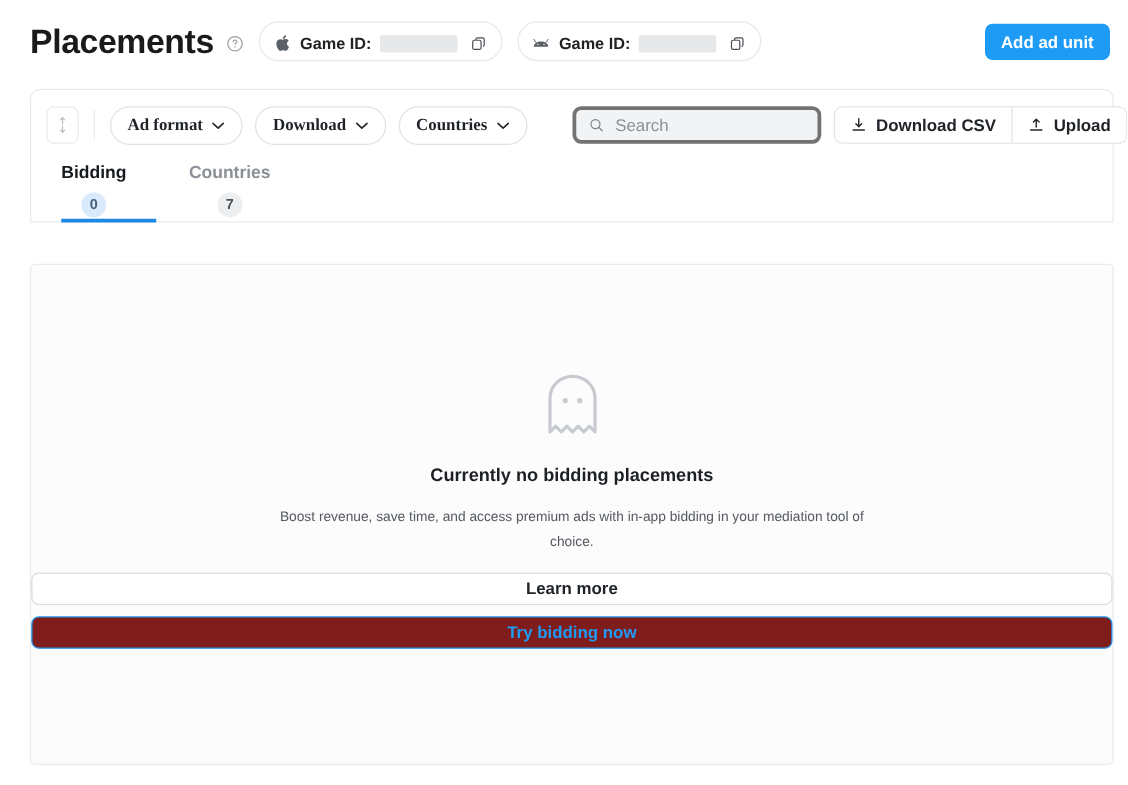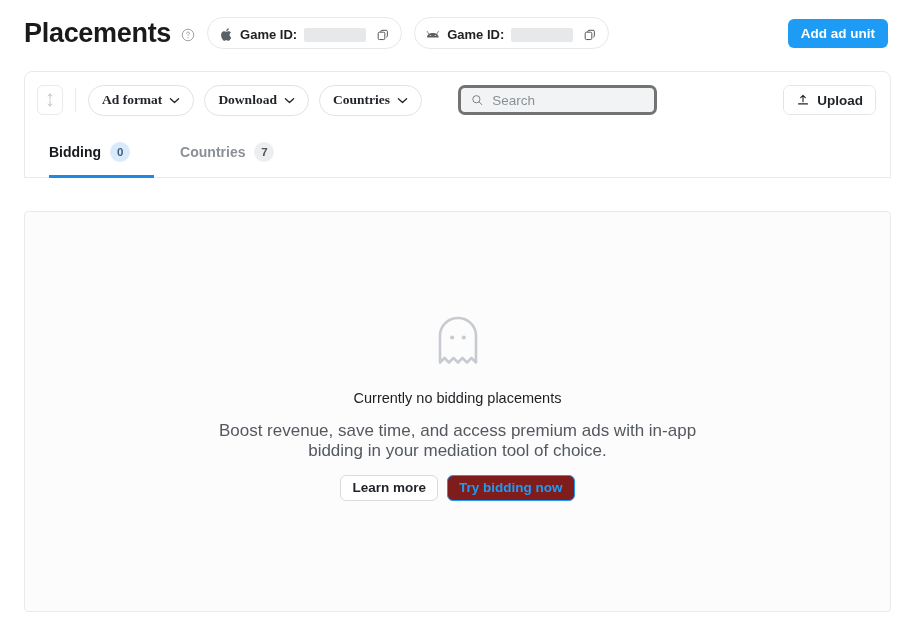--- a/index.html
+++ b/index.html
@@ -85,46 +85,46 @@
     color: #1f2328; cursor: pointer; font-family: "Liberation Sans", sans-serif;
     white-space: nowrap;
   }
   .btn-group > button + button { border-left: 1px solid #e2e4e7; }
 
   
   .tabs { display: flex; align-items: flex-end; height: 50px; padding: 0 0 0 24px; gap: 0; }
   .tab {
     display: inline-flex; align-items: center; gap: 9px; height: 49px; padding: 0 24px 0 0;
     margin-right: 26px; cursor: pointer; border-bottom: 3px solid transparent;
-    font-size: 14px; position: relative;
+    font-size: 14px; position: relative; flex-direction: column;
   }
   .tab .tab-label { font-weight: bold; color: #8a9096; }
   .tab.active .tab-label { color: #16191d; }
   .tab.active { border-bottom-color: #1e88e5; }
   .badge {
     min-width: 20px; height: 20px; padding: 0 6px; border-radius: 10px;
     display: inline-flex; align-items: center; justify-content: center;
     font-size: 11.5px; font-weight: bold; background: #eceef0; color: #4b5258;
   }
   .tab.active .badge { background: #d8eafc; color: #44607a; }
 
   
   .content-card {
     position: absolute; left: 24px; top: 211px; width: 867px; height: 401px;
     border: 1px solid #e8eaec; border-radius: 4px; background: #fcfcfd;
     display: flex; align-items: center; justify-content: center;
   }
   .empty { width: 100%; text-align: center; margin-top: -8px; }
   .ghost-wrap { display: flex; justify-content: center; margin-bottom: 22px; }
-  .empty-title { font-size: 14.5px; font-weight: normal; color: #1c1f23; margin-bottom: 15px; }
+  .empty-title { font-size: 14.5px; font-weight: bold; color: #1c1f23; margin-bottom: 15px; }
   .empty-desc {
-    font-size: 17px; color: #54595f; line-height: 20px;
+    font-size: 11px; color: #54595f; line-height: 20px;
     width: 490px; margin: 0 auto 14px auto;
   }
-  .empty-actions { display: flex; justify-content: center; gap: 9px; }
+  .empty-actions { display: flex; justify-content: center; gap: 9px; flex-direction: column; }
   .ghost-btn {
     height: 26px; padding: 0 11px; border-radius: 6px; border: 1px solid #d8dbdf;
     background: #fff; font-size: 13.5px; font-weight: bold; color: #1f2328;
     cursor: pointer; font-family: "Liberation Sans", sans-serif; line-height: 24px;
   }
   .primary-outline {
     height: 26px; padding: 0 11px; border-radius: 6px; border: 1px solid #2196f3;
     background: #7f1d1d; font-size: 13.5px; font-weight: bold; color: #1e9bf5;
     cursor: pointer; font-family: "Liberation Sans", sans-serif; line-height: 24px;
   }
@@ -220,20 +220,27 @@
         <svg width="14" height="14" viewBox="0 0 16 16">
           <circle cx="7" cy="7" r="4.7" fill="none" stroke="#7d838a" stroke-width="1.3"></circle>
           <path d="M10.6 10.6 14 14" stroke="#7d838a" stroke-width="1.3" stroke-linecap="round"></path>
         </svg>
         <input type="text" placeholder="Search" style="">
       </div>
 
       <div class="btn-group">
         <button>
           <svg width="14" height="14" viewBox="0 0 16 16">
+            <path d="M8 2.3v7.2M8 9.5 5.4 6.9M8 9.5l2.6-2.6" fill="none" stroke="#22262b" stroke-width="1.3" stroke-linecap="round" stroke-linejoin="round"></path>
+            <path d="M2.9 12.5h10.2" stroke="#22262b" stroke-width="1.3" stroke-linecap="round"></path>
+          </svg>
+          <span>Download CSV</span>
+        </button>
+        <button>
+          <svg width="14" height="14" viewBox="0 0 16 16">
             <path d="M8 9.9V2.7M8 2.7 5.4 5.3M8 2.7l2.6 2.6" fill="none" stroke="#22262b" stroke-width="1.3" stroke-linecap="round" stroke-linejoin="round"></path>
             <path d="M2.9 12.5h10.2" stroke="#22262b" stroke-width="1.3" stroke-linecap="round"></path>
           </svg>
           <span>Upload</span>
         </button>
       </div>
     </div>
 
     <div class="tabs">
       <div class="tab active">

